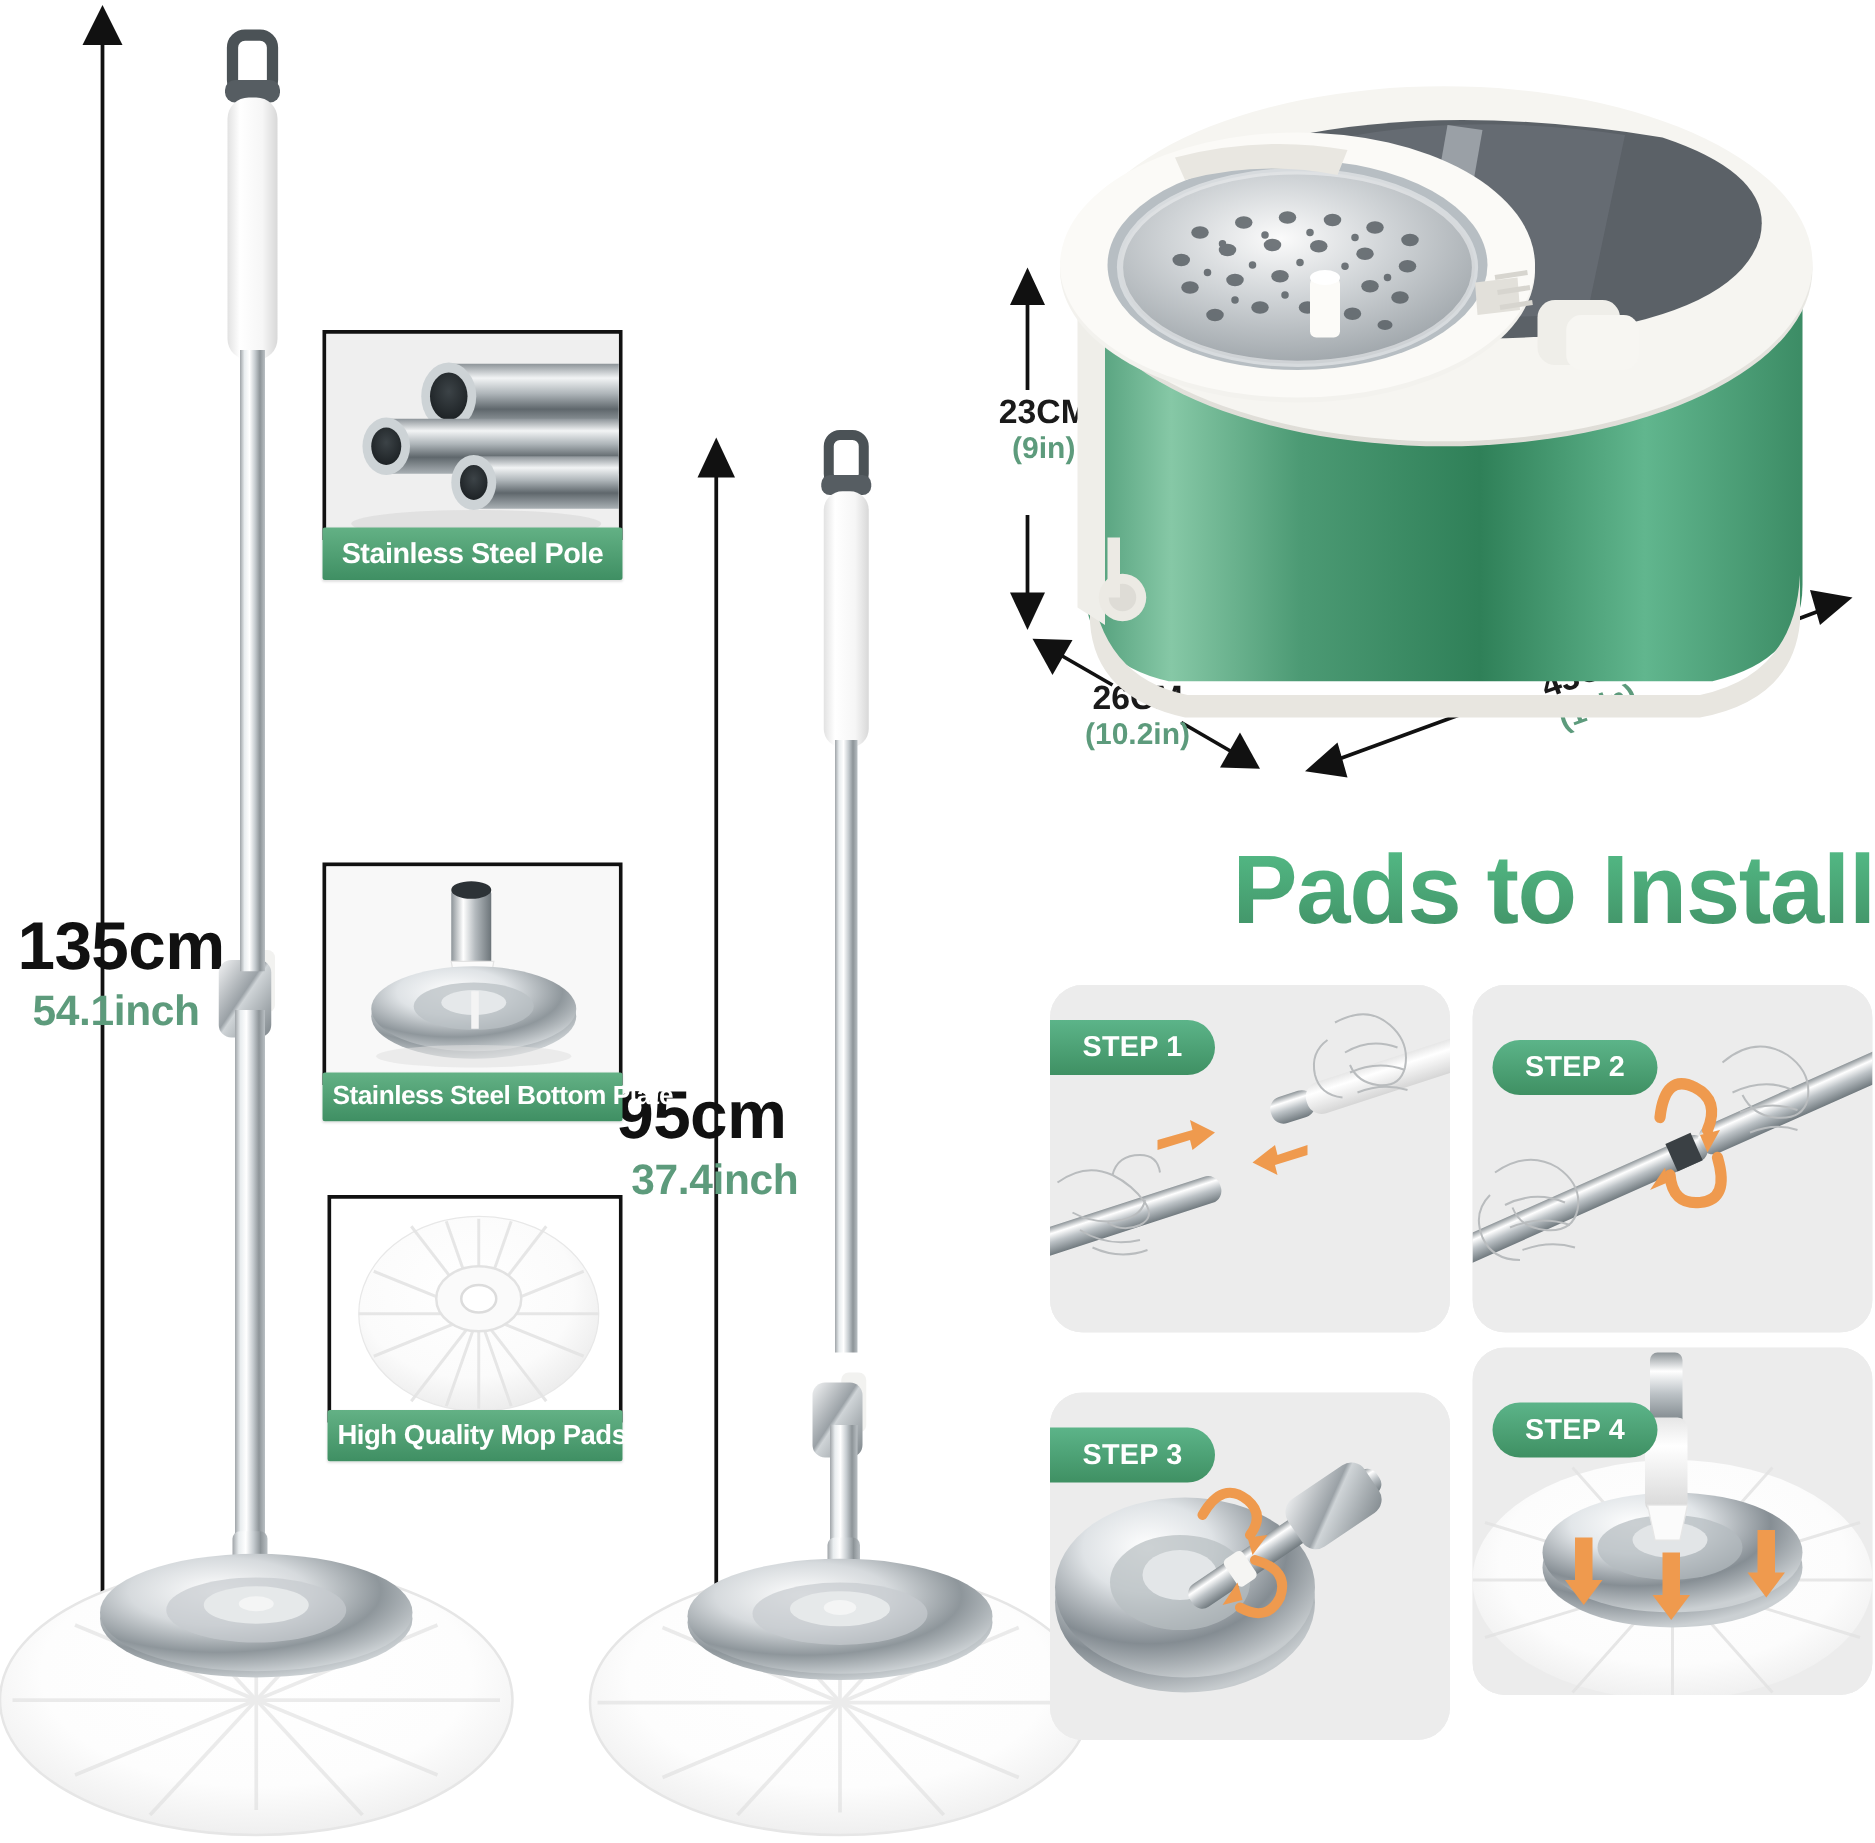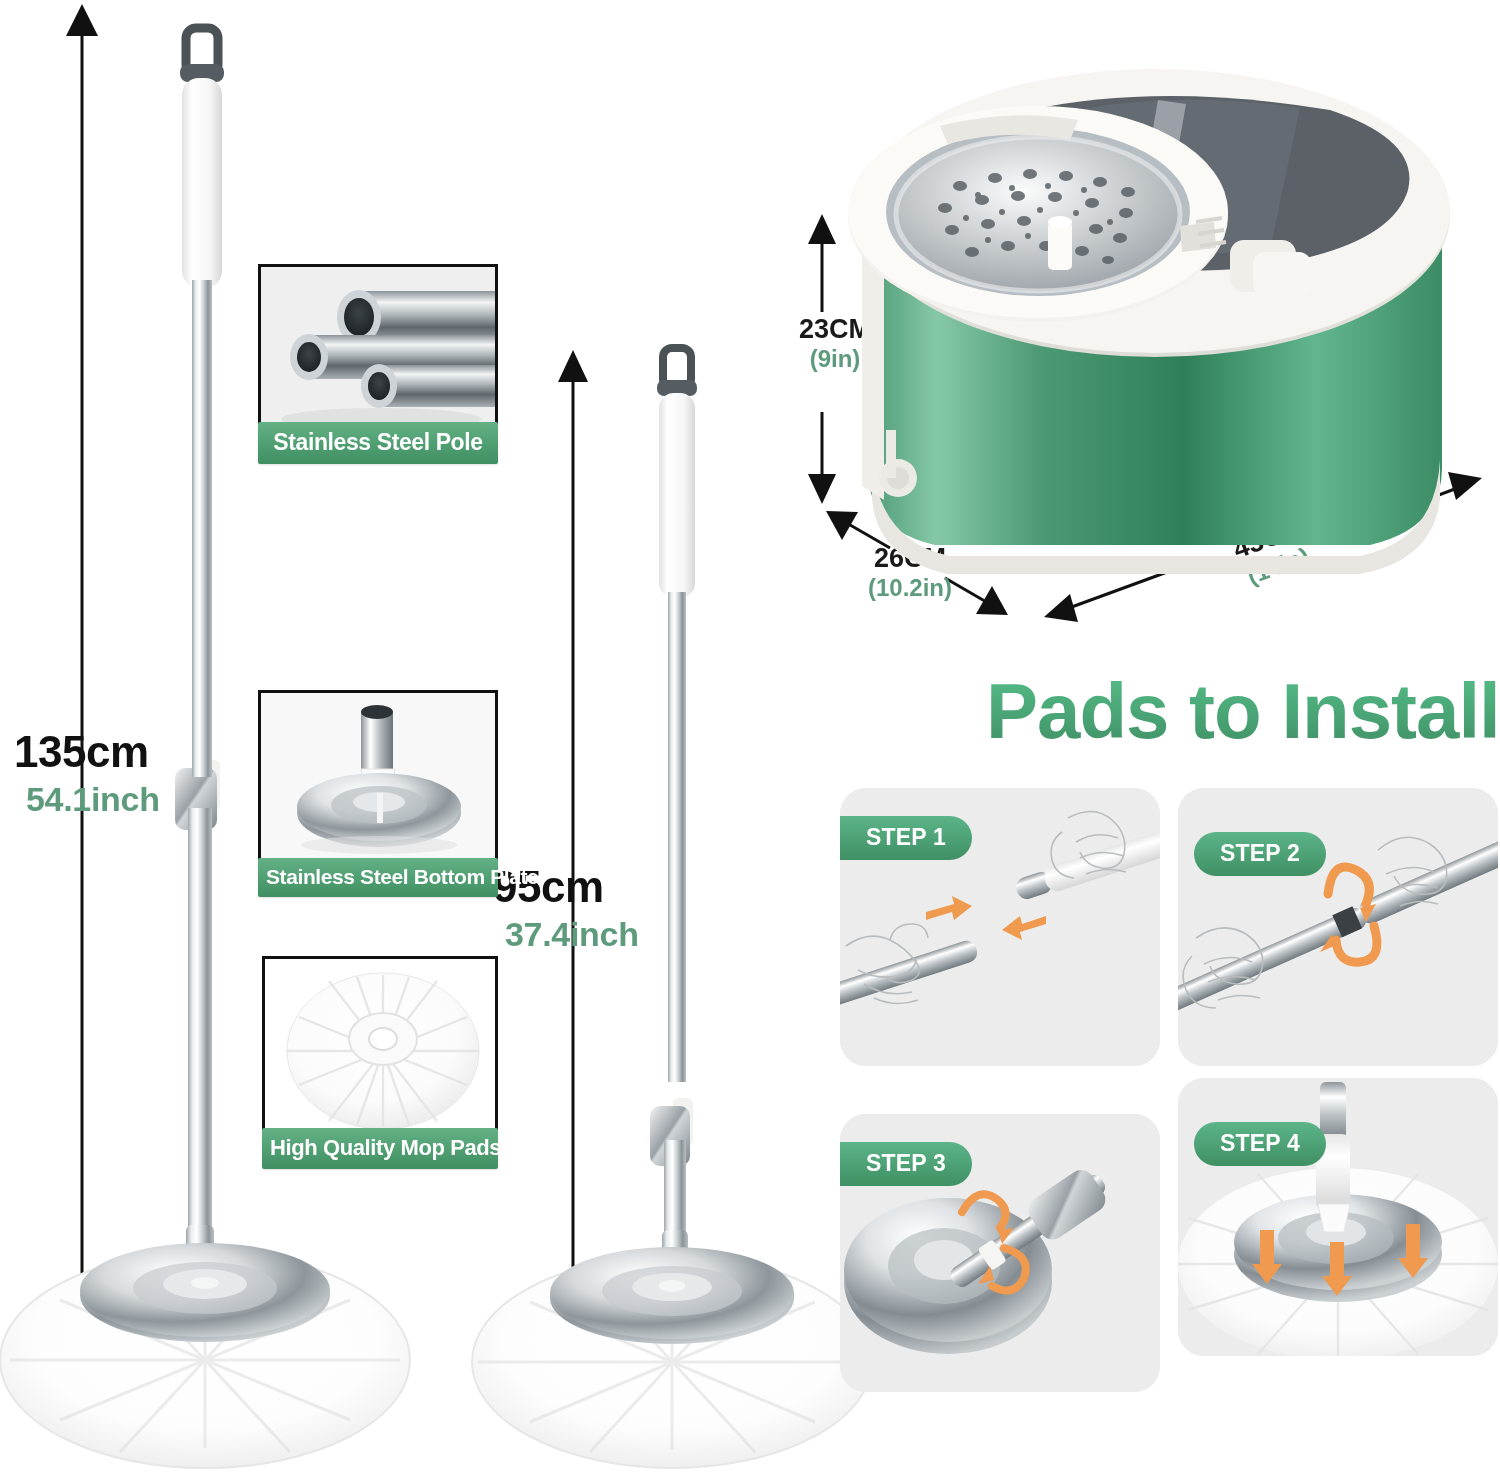--- a/index.html
+++ b/index.html
@@ -11,21 +11,21 @@
     overflow: hidden;
   }
   #stage { position: relative; width: 1500px; height: 1474px; background:#fff; }
 
   
   .abs { position: absolute; }
   .nosel { user-select: none; }
 
   
   .dim-cm {
-    font-size: 44px; font-weight: 700; color: #111111;
+    font-size: 54px; font-weight: 700; color: #111111;
     letter-spacing: -0.5px; line-height: 1;
     white-space: nowrap;
   }
   .dim-in {
     font-size: 34px; font-weight: 600; color: #5d9b7c;
     letter-spacing: -0.3px; line-height: 1; margin-top: 8px;
     white-space: nowrap;
     margin-left: 12px;
   }
   .dim-cm-sm {

